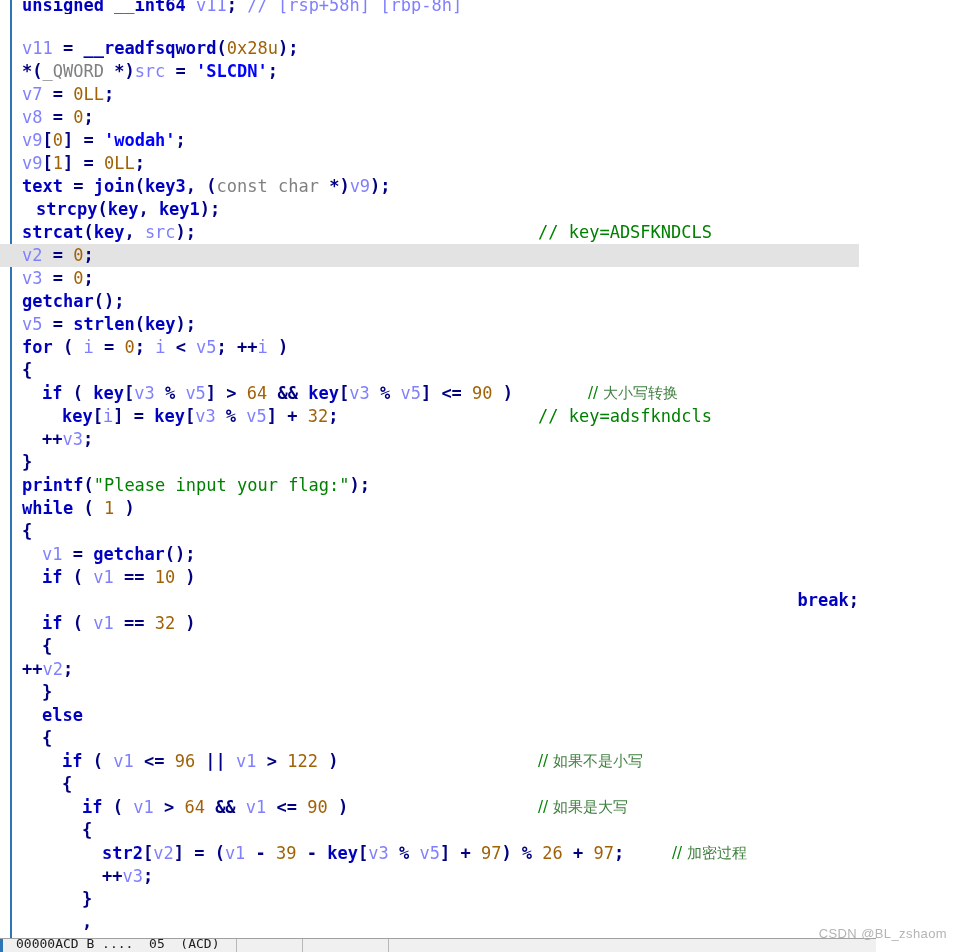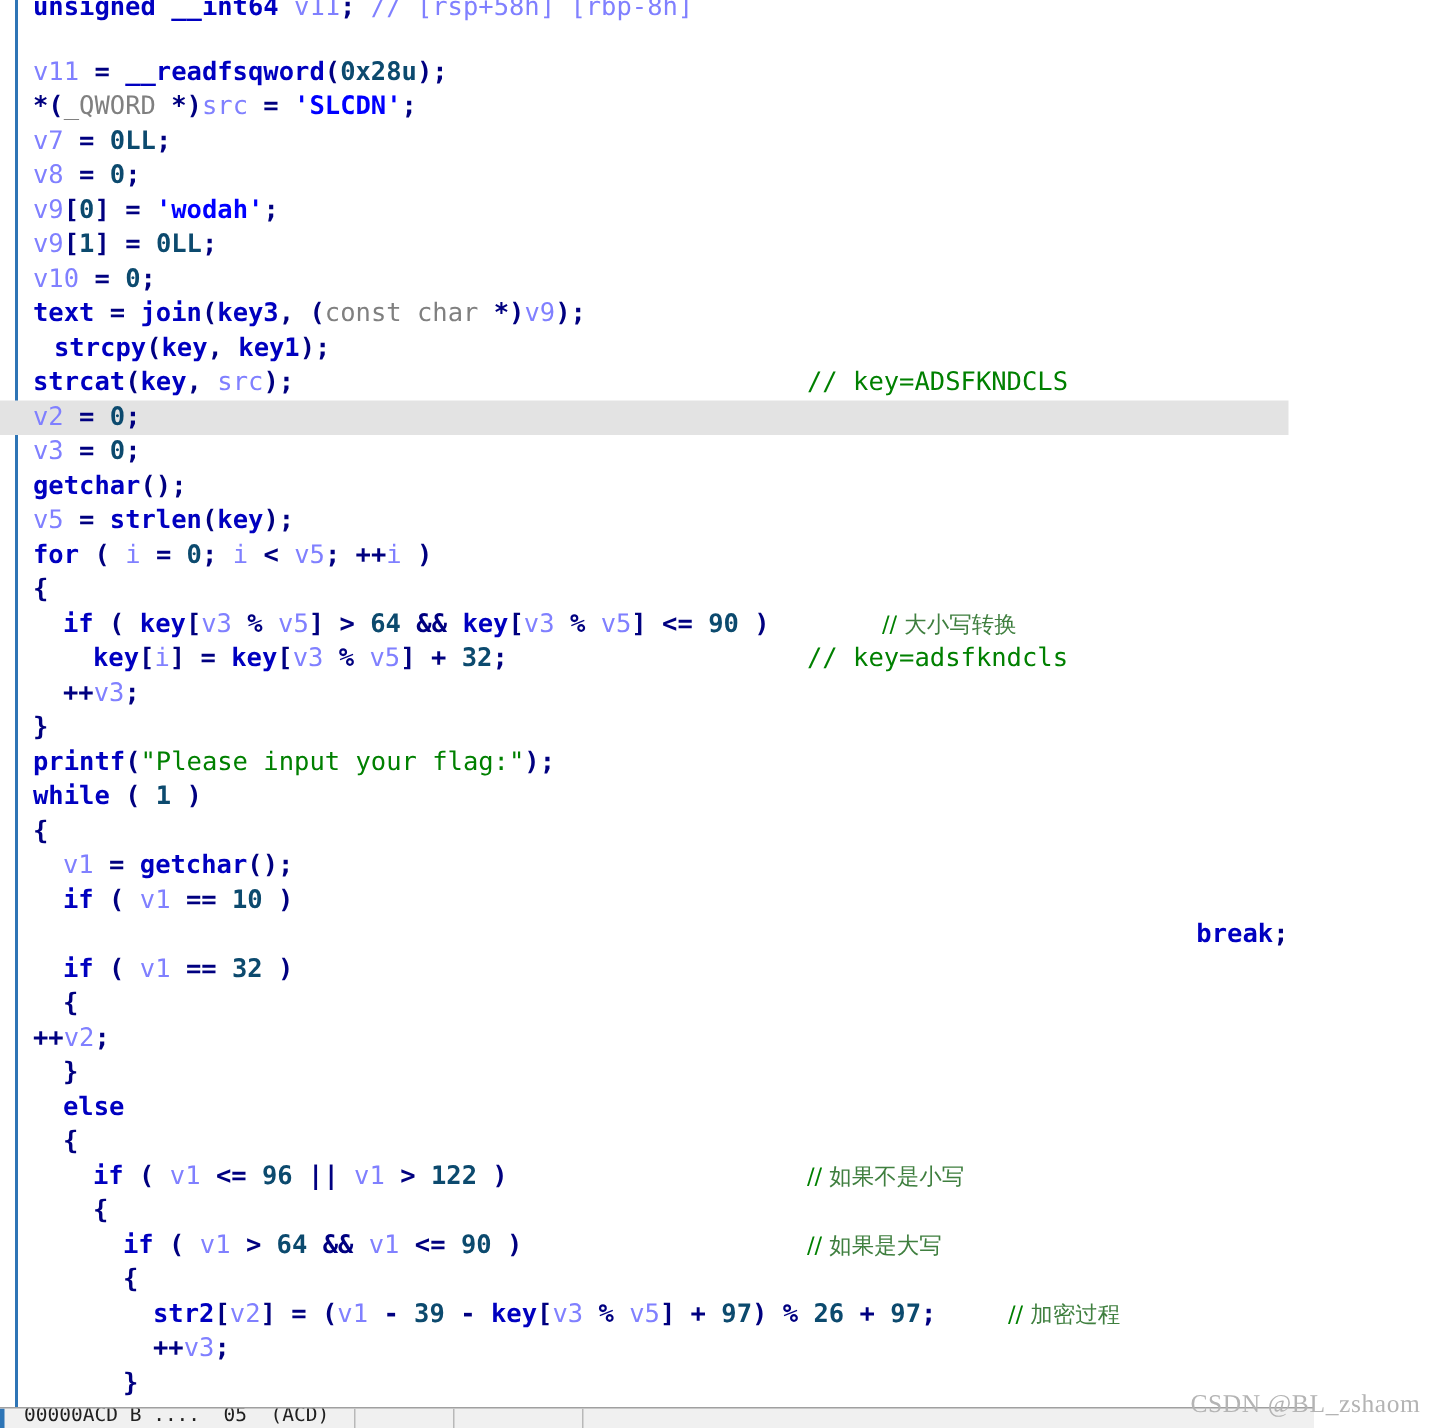--- a/index.html
+++ b/index.html
@@ -56,21 +56,21 @@
   .line.first {
     height: 14px;
     line-height: 10px;
     overflow: hidden;
   }
 
   
   .kw   { color: #0000c0; font-weight: bold; }   
   .fn   { color: #0000c0; font-weight: bold; }
   .var  { color: #8080ff; }                      
-  .num  { color: #0c4a6e; font-weight: bold; }
+  .num  { color: #a16207; font-weight: normal; }
   .str  { color: #008000; }
   .chr  { color: #0000ff; font-weight: bold; }
   .typ  { color: #808080; }
   .pun  { color: #000080; font-weight: bold; }
   .cmt  { color: #008000; }
   .cmtv { color: #8080ff; }
   .glb  { color: #0000c0; font-weight: bold; }
   .cn   { color: #3f7f3f; font-family: "DejaVu Sans", "Liberation Sans", sans-serif; font-size: 15px; }
 
   
@@ -105,44 +105,43 @@
     top: 0;
     width: 3px;
     height: 14px;
     background: #2e75b6;
   }
 
   .watermark {
     position: absolute;
     right: 10px;
     top: 926px;
-    font-size: 17px;
+    font-size: 13px;
     color: #b4b4b4;
-    font-family: Liberation Serif, serif;
+    font-family: Liberation Sans, sans-serif;
     letter-spacing: 0.4px;
     user-select: none;
   }
 </style>
 </head>
 <body>
 
 <div id="viewport">
 
   <div class="left-rule"></div>
 
   <div class="code-area" id="code-area">
       <div class="line first" style="padding-left: 22px;"><span class="kw">unsigned __int64</span><span class="pun"> </span><span class="var">v11</span><span class="pun">; </span><span class="cmtv">// [rsp+58h] [rbp-8h]</span></div>
       <div class="line" style="padding-left: 22px;"></div>
       <div class="line" style="padding-left: 22px;"><span class="var">v11</span><span class="pun"> = </span><span class="fn">__readfsqword</span><span class="pun">(</span><span class="num">0x28u</span><span class="pun">);</span></div>
       <div class="line" style="padding-left: 22px;"><span class="pun">*(</span><span class="typ">_QWORD </span><span class="pun">*)</span><span class="var">src</span><span class="pun"> = </span><span class="chr">'SLCDN'</span><span class="pun">;</span></div>
       <div class="line" style="padding-left: 22px;"><span class="var">v7</span><span class="pun"> = </span><span class="num">0LL</span><span class="pun">;</span></div>
       <div class="line" style="padding-left: 22px;"><span class="var">v8</span><span class="pun"> = </span><span class="num">0</span><span class="pun">;</span></div>
       <div class="line" style="padding-left: 22px;"><span class="var">v9</span><span class="pun">[</span><span class="num">0</span><span class="pun">] = </span><span class="chr">'wodah'</span><span class="pun">;</span></div>
       <div class="line" style="padding-left: 22px;"><span class="var">v9</span><span class="pun">[</span><span class="num">1</span><span class="pun">] = </span><span class="num">0LL</span><span class="pun">;</span></div>
-      <div class="line" style="padding-left: 22px;"><span class="var">v10</span><span class="pun"> = </span><span class="num">0</span><span class="pun">;</span></div>
       <div class="line" style="padding-left: 22px;"><span class="glb">text</span><span class="pun"> = </span><span class="fn">join</span><span class="pun">(</span><span class="glb">key3</span><span class="pun">, (</span><span class="typ">const char </span><span class="pun">*)</span><span class="var">v9</span><span class="pun">);</span></div>
       <div class="line" style="padding-left: 36px;"><span class="fn">strcpy</span><span class="pun">(</span><span class="glb">key</span><span class="pun">, </span><span class="glb">key1</span><span class="pun">);</span></div>
       <div class="line" style="padding-left: 22px;"><span class="fn">strcat</span><span class="pun">(</span><span class="glb">key</span><span class="pun">, </span><span class="var">src</span><span class="pun">);</span><span class="cmt" style="position: absolute; left: 538px; top: 0px;">// key=ADSFKNDCLS</span></div>
       <div class="line hl" style="padding-left: 22px;"><span class="var">v2</span><span class="pun"> = </span><span class="num">0</span><span class="pun">;</span></div>
       <div class="line" style="padding-left: 22px;"><span class="var">v3</span><span class="pun"> = </span><span class="num">0</span><span class="pun">;</span></div>
       <div class="line" style="padding-left: 22px;"><span class="fn">getchar</span><span class="pun">();</span></div>
       <div class="line" style="padding-left: 22px;"><span class="var">v5</span><span class="pun"> = </span><span class="fn">strlen</span><span class="pun">(</span><span class="glb">key</span><span class="pun">);</span></div>
       <div class="line" style="padding-left: 22px;"><span class="kw">for</span><span class="pun"> ( </span><span class="var">i</span><span class="pun"> = </span><span class="num">0</span><span class="pun">; </span><span class="var">i</span><span class="pun"> &lt; </span><span class="var">v5</span><span class="pun">; ++</span><span class="var">i</span><span class="pun"> )</span></div>
       <div class="line" style="padding-left: 22px;"><span class="pun">{</span></div>
       <div class="line" style="padding-left: 42px;"><span class="kw">if</span><span class="pun"> ( </span><span class="glb">key</span><span class="pun">[</span><span class="var">v3</span><span class="pun"> % </span><span class="var">v5</span><span class="pun">] &gt; </span><span class="num">64</span><span class="pun"> &amp;&amp; </span><span class="glb">key</span><span class="pun">[</span><span class="var">v3</span><span class="pun"> % </span><span class="var">v5</span><span class="pun">] &lt;= </span><span class="num">90</span><span class="pun"> )</span><span class="cn" style="position: absolute; left: 588px; top: 0px;"><span class="cmt">// </span><span>大小写转换</span></span></div>

